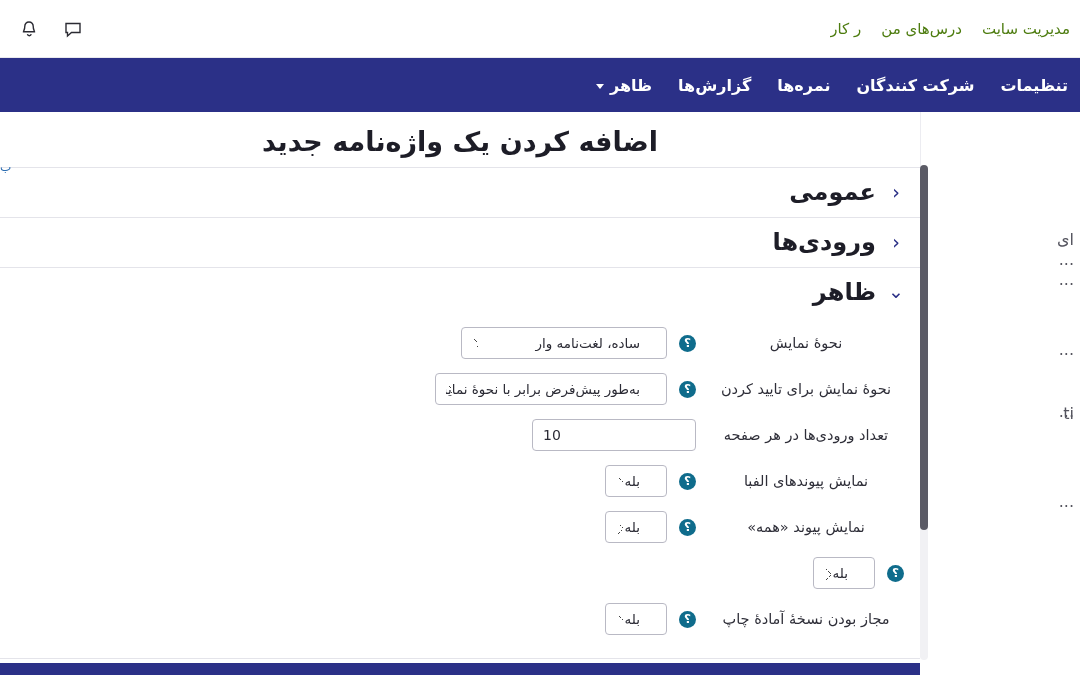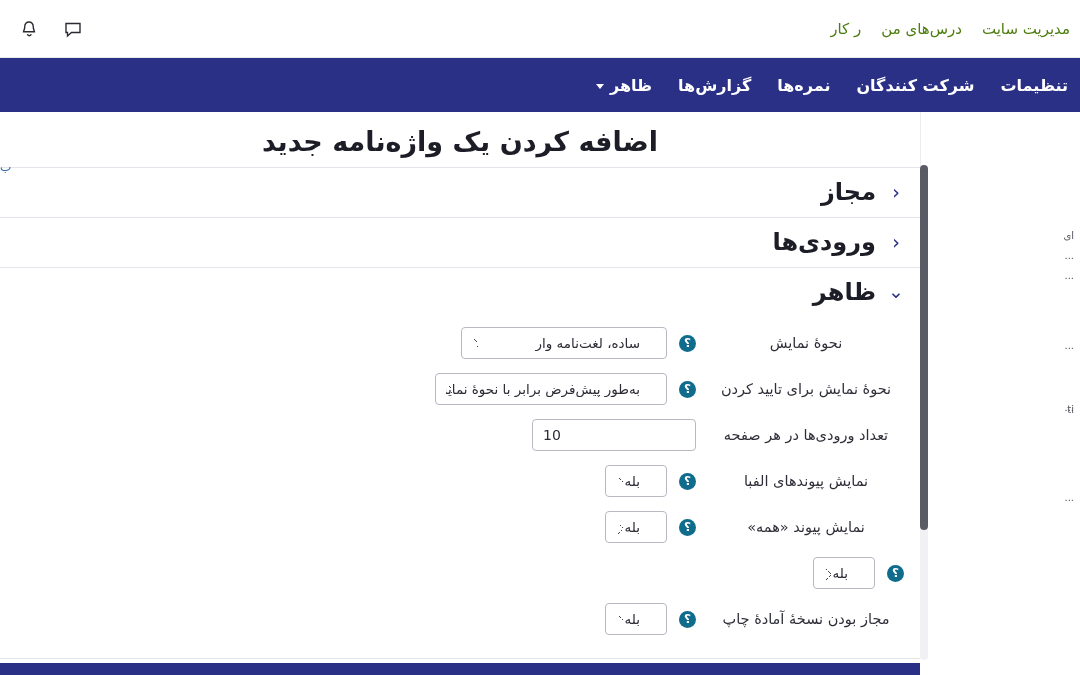--- a/index.html
+++ b/index.html
@@ -106,21 +106,21 @@
     position: absolute;
     top: 112px;
     right: 0;
     width: 160px;
     height: 491px;
     background: #ffffff;
     border-left: 1px solid #ececf1;
     box-sizing: border-box;
     overflow: hidden;
     direction: rtl;
-    font-size: 10px;
+    font-size: 16px;
     color: #4a4a55;
   }
   .right-strip .rs-line {
     position: absolute;
     right: 6px;
     white-space: nowrap;
     color: #55555f;
   }
 
   
@@ -339,21 +339,21 @@
     <div class="inner-scroll-thumb"></div>
   </div>
 
   <div class="content">
 
     <h1 class="page-title">اضافه کردن یک واژه‌نامه جدید</h1>
 
     <div class="section">
       <div class="section-head">
         <span class="chev">‹</span>
-        <span class="sec-title">مجاز</span>
+        <span class="sec-title">عمومی</span>
       </div>
     </div>
 
     <div class="section">
       <div class="section-head">
         <span class="chev">‹</span>
         <span class="sec-title">ورودی‌ها</span>
       </div>
     </div>
 

